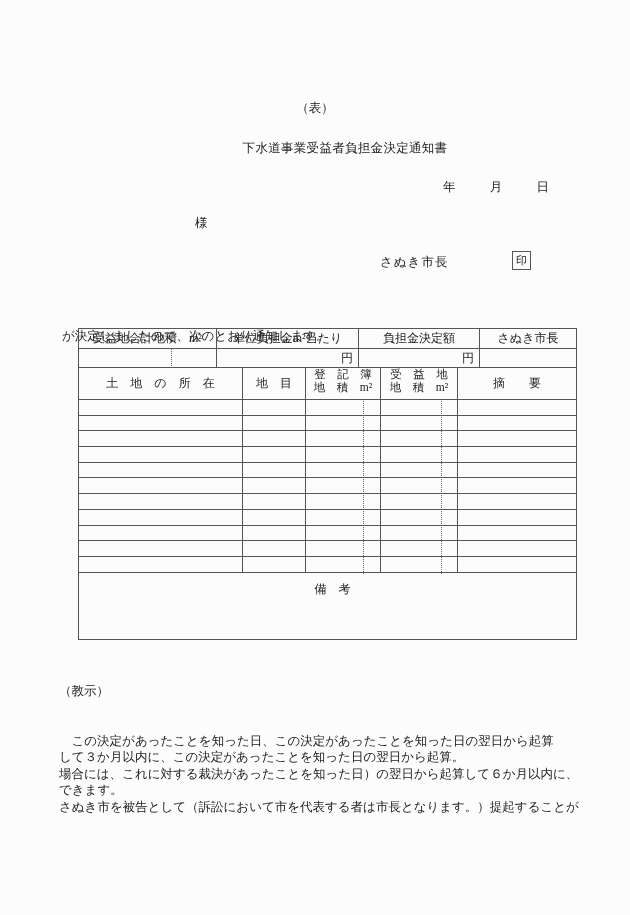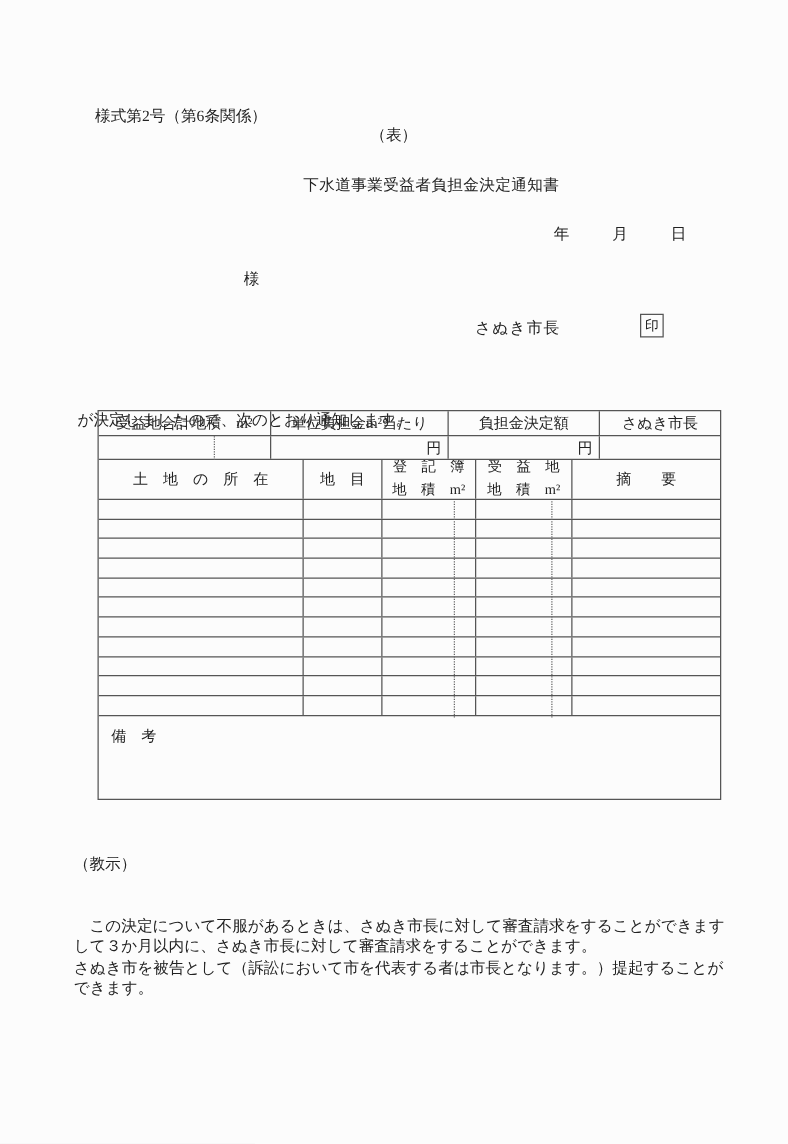--- a/index.html
+++ b/index.html
@@ -43,29 +43,29 @@
     font-size:12px;
   }
   .row{display:grid;border-bottom:1px solid var(--line);}
   .ra,.rb{grid-template-columns:138px 142px 121px 96px;}
   .rc{grid-template-columns:164px 63px 75px 77px 118px;}
   .rd{grid-template-columns:164px 63px 75px 77px 118px;}
   .ra{height:19px;}
   .rb{height:18px;}
   .rc{height:31px;}
   .rd{height:14.7px;}
-  .re{display:block;height:66px;border-bottom:none;}
+  .re{display:block;height:66px;border-bottom:none;text-align:center;}
   .cell{
     border-right:1px solid var(--line);
     display:flex;align-items:center;justify-content:center;
     overflow:hidden;white-space:pre;
   }
   .cell:last-child{border-right:none;}
   .cell.val{justify-content:flex-end;padding-right:5px;}
-  .cell.two-line{flex-direction:column;justify-content:space-between;line-height:13px;font-size:11.5px;}
+  .cell.two-line{flex-direction:column;justify-content:flex-start;line-height:13px;font-size:11.5px;}
   .remarks-cell{
     height:100%;box-sizing:border-box;
     padding:8px 0 0 10px;white-space:pre;
   }
   .dotted{
     position:absolute;width:0;
     border-left:1px dotted #666;
   }
   .dot-b1{left:92px;top:20px;height:19px;}
   .dot-c3{left:284px;top:72px;height:173px;}
@@ -73,21 +73,20 @@
 
   
   .notice{left:59px;top:650px;line-height:16.5px;width:520px;}
   .notice div{white-space:pre;}
 </style>
 </head>
 <body>
 
 <div class="page">
 
-  <div class="abs form-number">様式第2号（第6条関係）</div>
   <div class="abs centered side-label">（表）</div>
   <div class="abs centered doc-title">下水道事業受益者負担金決定通知書</div>
 
   <div class="abs date-line">
     <span>年</span>
     <span>月</span>
     <span>日</span>
   </div>
 
   <div class="abs addressee">様</div>
@@ -214,16 +213,16 @@
       <div class="remarks-cell">備　考</div>
     </div>
 
     <div class="dotted dot-b1"></div>
     <div class="dotted dot-c3"></div>
     <div class="dotted dot-c4"></div>
   </div>
 
   <div class="abs notice">
     <div>（教示）</div>
-    <div id="notice-lines"><div>　この決定について不服があるときは、さぬき市長に対して審査請求をすることができます</div><div>して３か月以内に、さぬき市長に対して審査請求をすることができます。</div><div>さぬき市を被告として（訴訟において市を代表する者は市長となります。）提起することが</div><div>できます。</div></div>
+    <div id="notice-lines"><div>　この決定があったことを知った日、この決定があったことを知った日の翌日から起算</div><div>して３か月以内に、この決定があったことを知った日の翌日から起算。</div><div>場合には、これに対する裁決があったことを知った日）の翌日から起算して６か月以内に、</div><div>できます。</div><div>さぬき市を被告として（訴訟において市を代表する者は市長となります。）提起することが</div></div>
   </div>
 
 </div>
 
 </body></html>

